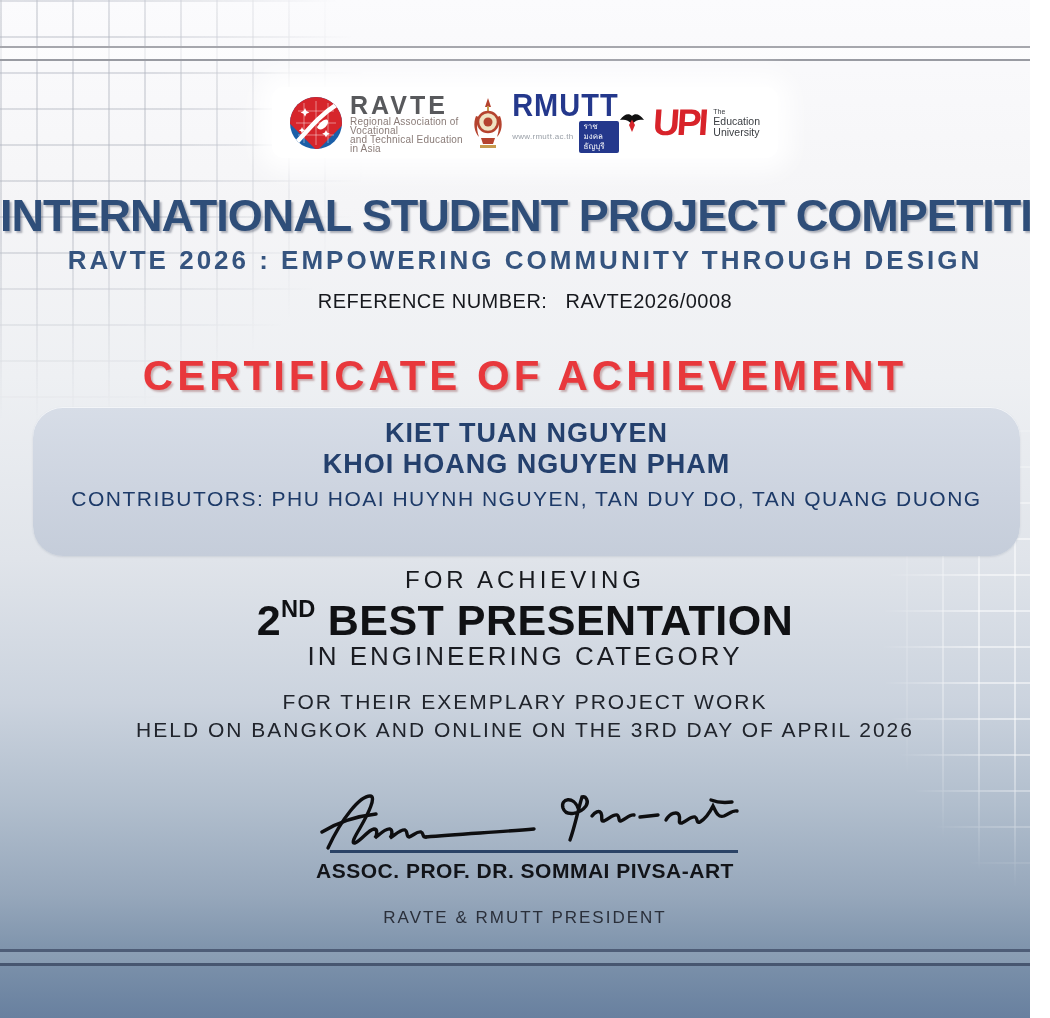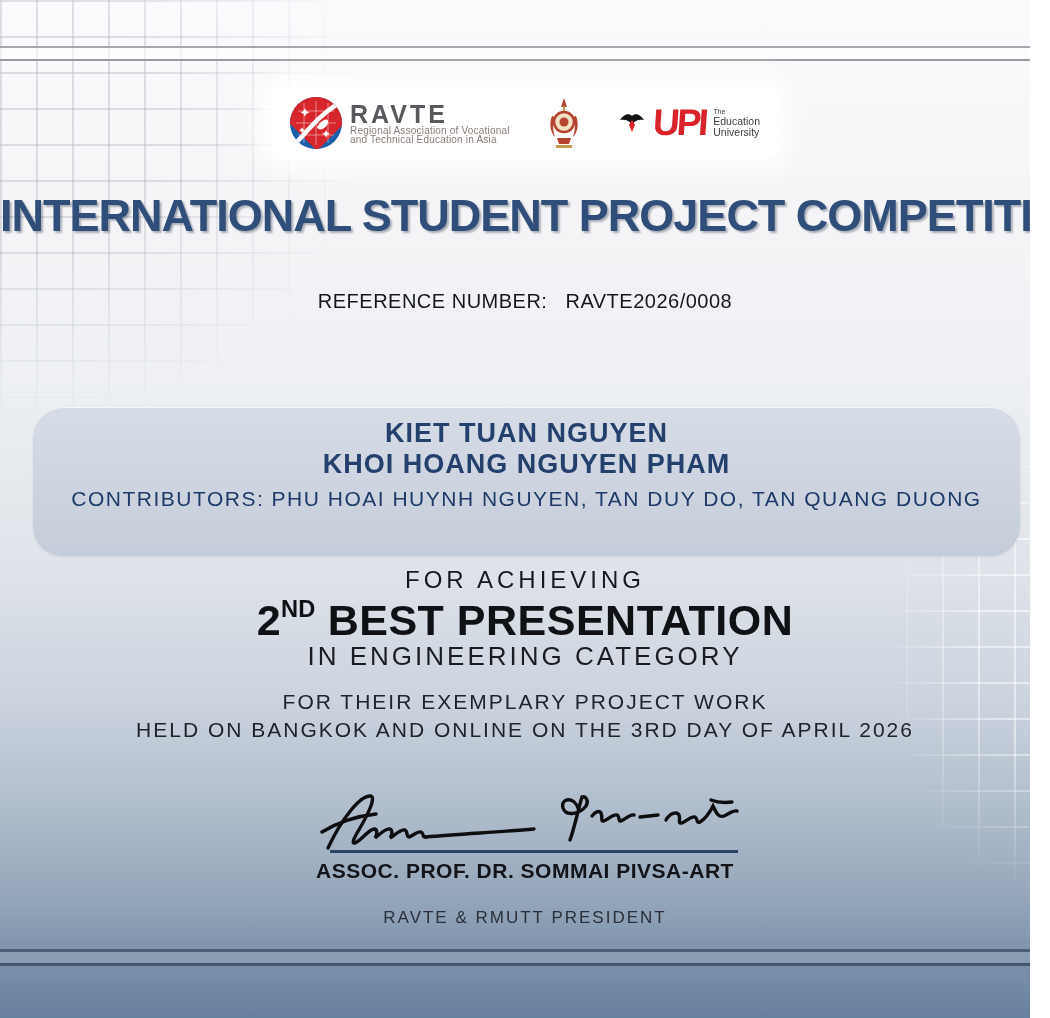--- a/index.html
+++ b/index.html
@@ -137,42 +137,51 @@
       <svg class="crest" width="32" height="52" viewBox="0 0 32 52">
         <path d="M16 1 L19 10 L13 10 Z" fill="#b5432f"></path>
         <rect x="15" y="9" width="2" height="5" fill="#c69a4e"></rect>
         <circle cx="16" cy="25" r="10" fill="#f0e2c2" stroke="#b5432f" stroke-width="2.5"></circle>
         <circle cx="16" cy="25" r="4.5" fill="#b5432f"></circle>
         <path d="M4 19 C 1 26, 2 35, 7 40 C 4 31, 5 24, 7 20 Z" fill="#b5432f"></path>
         <path d="M28 19 C 31 26, 30 35, 25 40 C 28 31, 27 24, 25 20 Z" fill="#b5432f"></path>
         <path d="M9 41 L23 41 L21 47 L11 47 Z" fill="#b5432f"></path>
         <rect x="8" y="48" width="16" height="3" fill="#c69a4e"></rect>
       </svg>
+      <div class="rmutt-text">
+        <div class="wordmark">RMUTT</div>
+        <div class="rmutt-sub">
+          <span class="url">www.rmutt.ac.th</span>
+          <span class="thai">ราชมงคลธัญบุรี</span>
+        </div>
+      </div>
     </div>
 
     <div class="logo">
       <svg width="26" height="22" viewBox="0 0 26 22">
         <path d="M1 8 C5 2, 10 1, 13 4 C16 1, 21 2, 25 8 C20 7, 17 8, 13 12 C9 8, 6 7, 1 8 Z" fill="#111"></path>
         <path d="M13 7.5 L16 13 L13 20 L10 13 Z" fill="#d6252b"></path>
       </svg>
       <div class="upi-word">UPI</div>
       <div class="upi-sub">
         <span class="the">The</span>
         <span>Education</span><br>
         <span>University</span>
       </div>
     </div>
   </div>
 
   <div class="cline main-title">INTERNATIONAL STUDENT PROJECT COMPETITION</div>
+  <div class="cline sub-title">RAVTE 2026 : EMPOWERING COMMUNITY THROUGH DESIGN</div>
 
   <div class="cline reference">
     <span>REFERENCE NUMBER:</span><span class="ref-value">RAVTE2026/0008</span>
   </div>
 
+  <div class="cline cert-heading">CERTIFICATE OF ACHIEVEMENT</div>
 
   <div class="recipients-panel">
     <div class="recipients-stack">
       <div class="recipient">KIET TUAN NGUYEN</div>
       <div class="recipient">KHOI HOANG NGUYEN PHAM</div>
     </div>
     <div class="contributors">CONTRIBUTORS: PHU HOAI HUYNH NGUYEN, TAN DUY DO, TAN QUANG DUONG</div>
   </div>
 
   <div class="cline achv-intro">FOR ACHIEVING</div>

